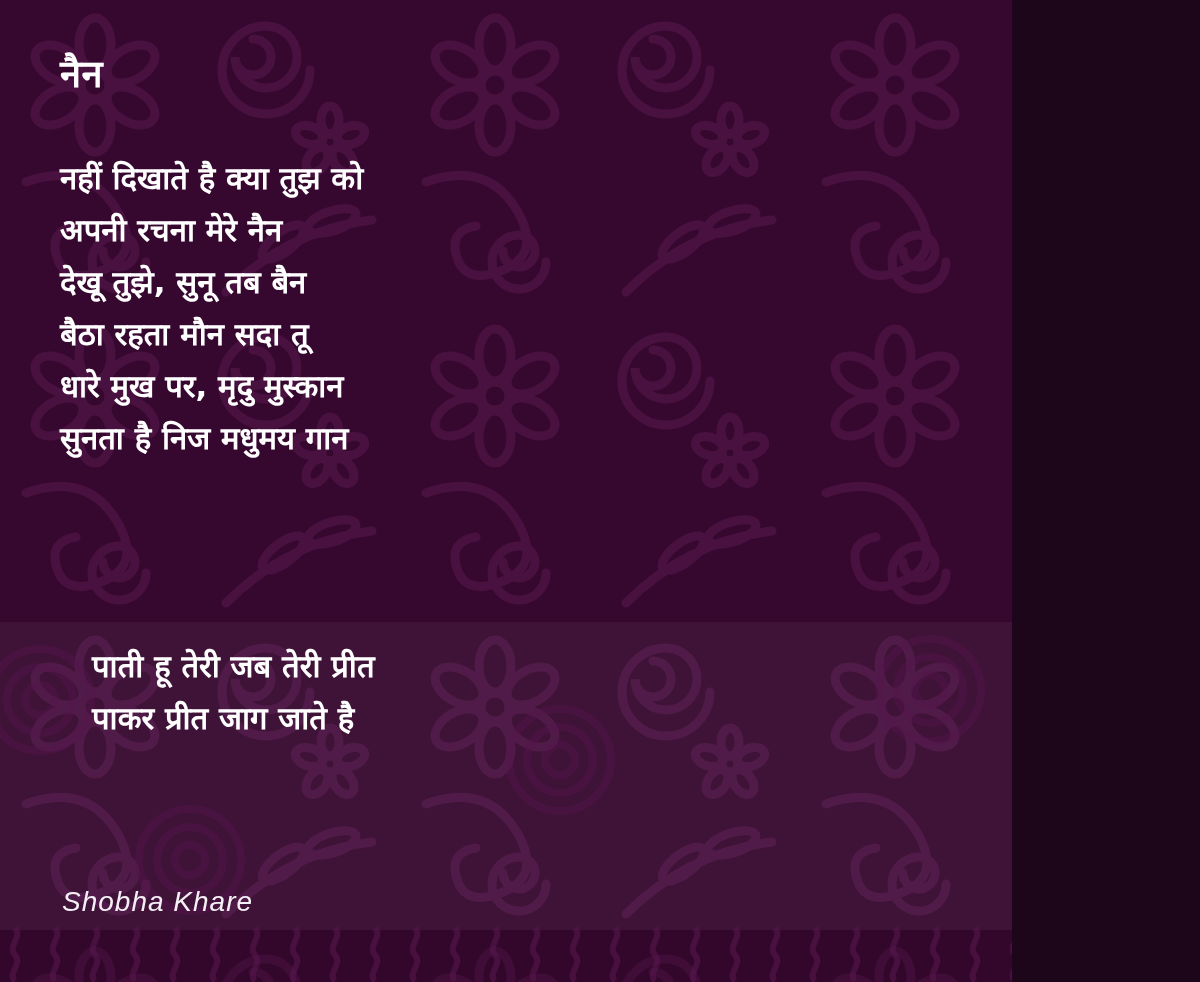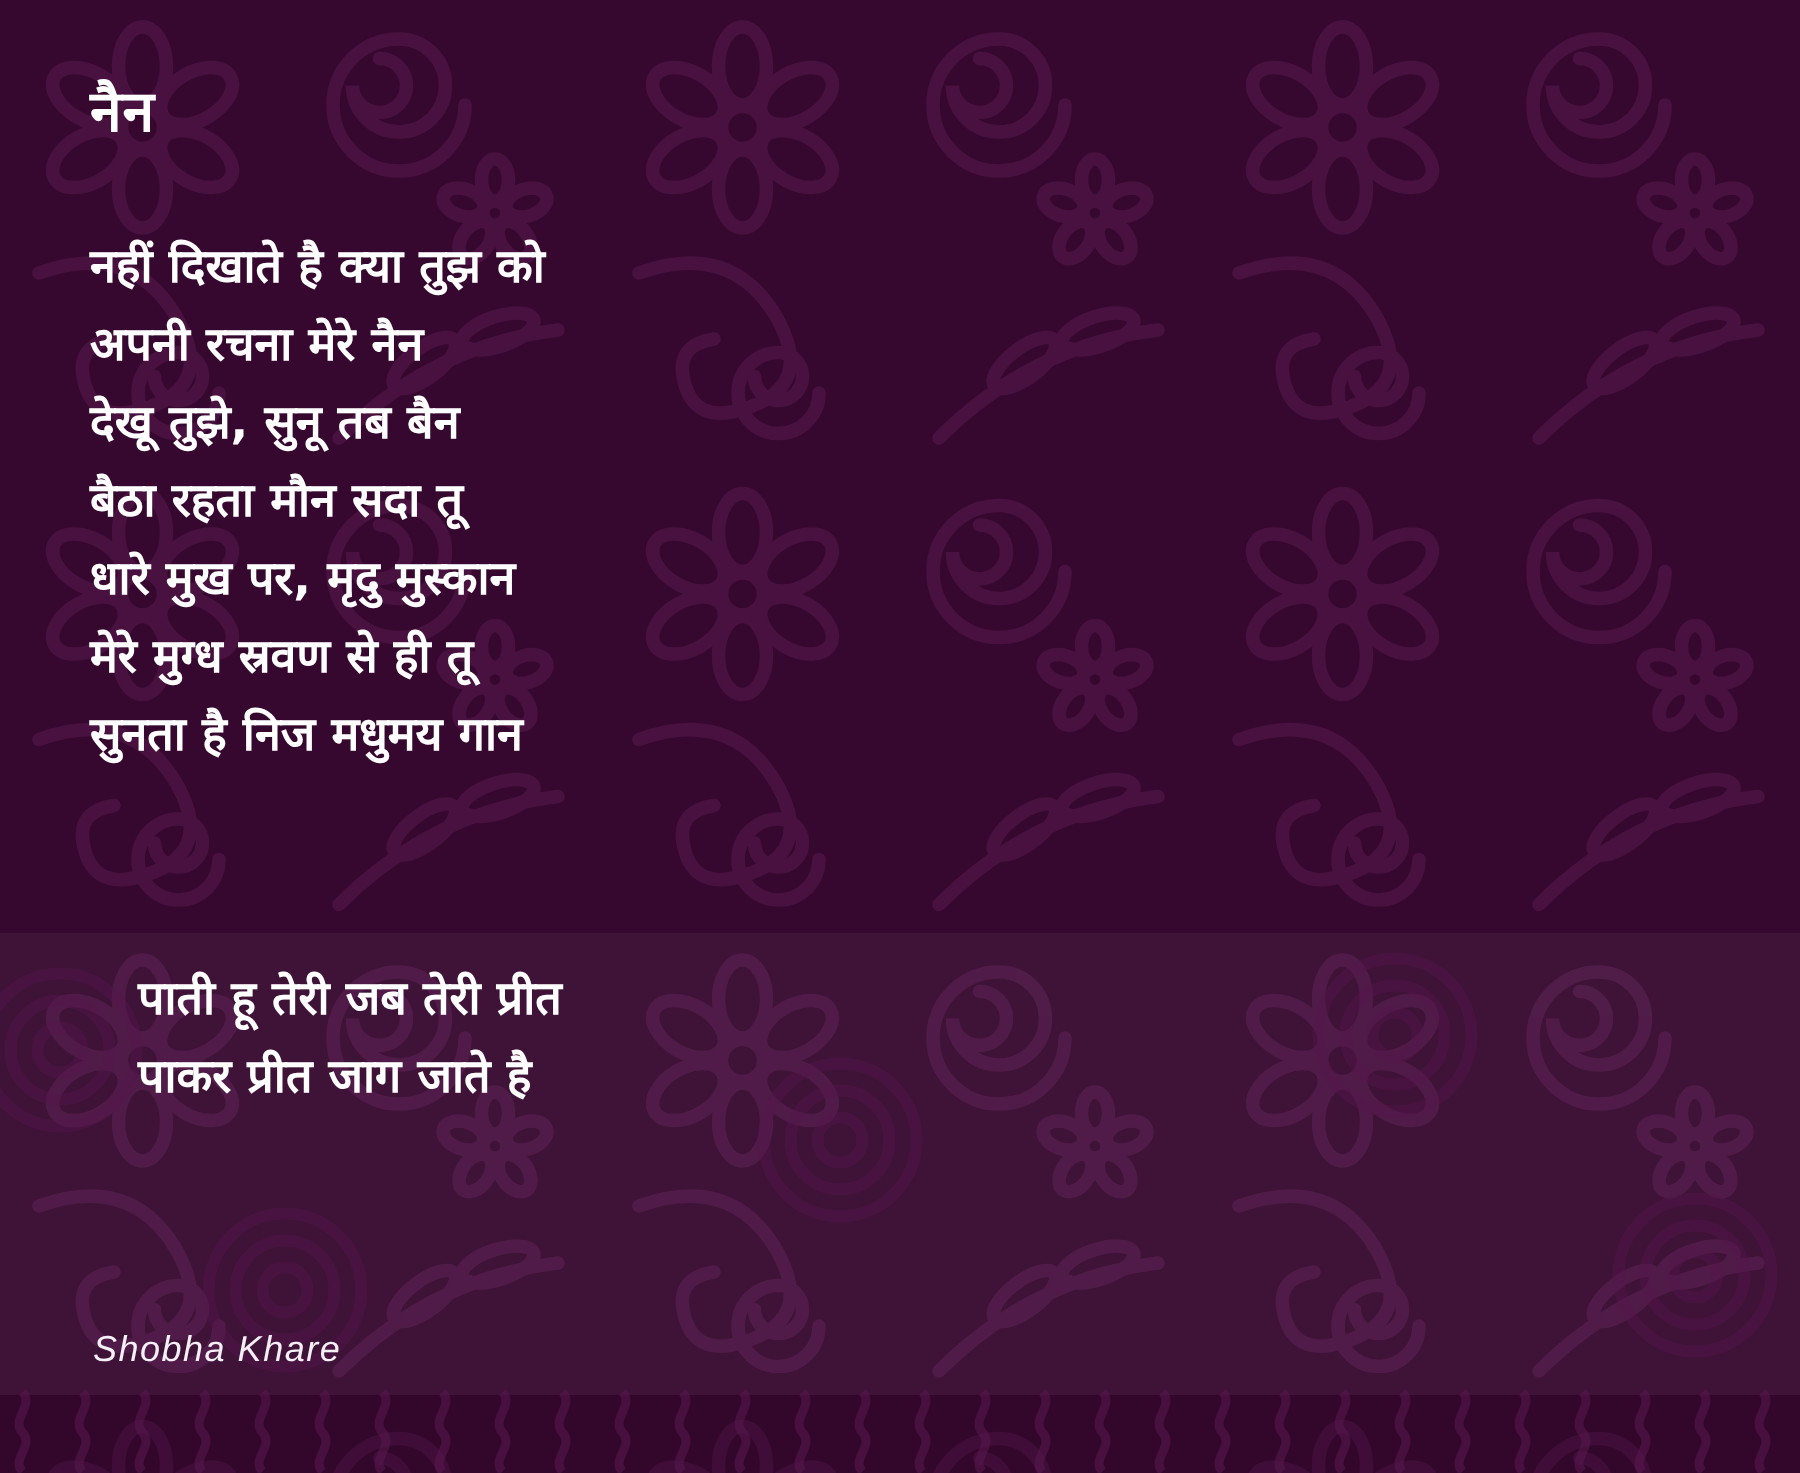--- a/index.html
+++ b/index.html
@@ -1,18 +1,18 @@
 <!DOCTYPE html>
 <html><head>
 <meta charset="utf-8">
 <style>
   html, body { margin: 0; padding: 0; background: #1d051a; }
   .page {
     position: relative;
-    width: 1200px;
+    width: 1012px;
     height: 982px;
     overflow: hidden;
     background: #d946ef;
     font-family: "DejaVu Sans", sans-serif;
   }
   .bg-svg { position: absolute; left: 0; top: 0; width: 1200px; height: 982px; display: block; }
   .content-layer { position: absolute; left: 0; top: 0; width: 100%; height: 100%; }
   .poem-title {
     position: absolute;
     left: 60px;
@@ -32,21 +32,21 @@
     white-space: nowrap;
   }
   .stanza-1 { top: 152px; }
   .stanza-2 { top: 640px; margin-left: 32px; }
   .poem-author {
     position: absolute;
     left: 62px;
     top: 886px;
     font-family: "Liberation Sans", sans-serif;
     font-style: italic;
-    font-size: 24px;
+    font-size: 28px;
     font-weight: 400;
     color: #f4f0f5;
     letter-spacing: 1px;
   }
 </style>
 </head>
 <body>
 
 <div class="page">
 
@@ -146,21 +146,20 @@
   <div class="content-layer">
 
     <div class="poem-title">नैन</div>
 
     <div class="stanza stanza-1">
       <div>नहीं दिखाते है क्या तुझ को</div>
       <div>अपनी रचना मेरे नैन</div>
       <div>देखू तुझे, सुनू तब बैन</div>
       <div>बैठा रहता मौन सदा तू</div>
       <div>धारे मुख पर, मृदु मुस्कान</div>
-      <div>मेरे मुग्ध स्रवण से ही तू</div>
       <div>सुनता है निज मधुमय गान</div>
     </div>
 
     <div class="stanza stanza-2">
       <div>पाती हू तेरी जब तेरी प्रीत</div>
       <div>पाकर प्रीत जाग जाते है</div>
     </div>
 
     <div class="poem-author">Shobha Khare</div>
 

